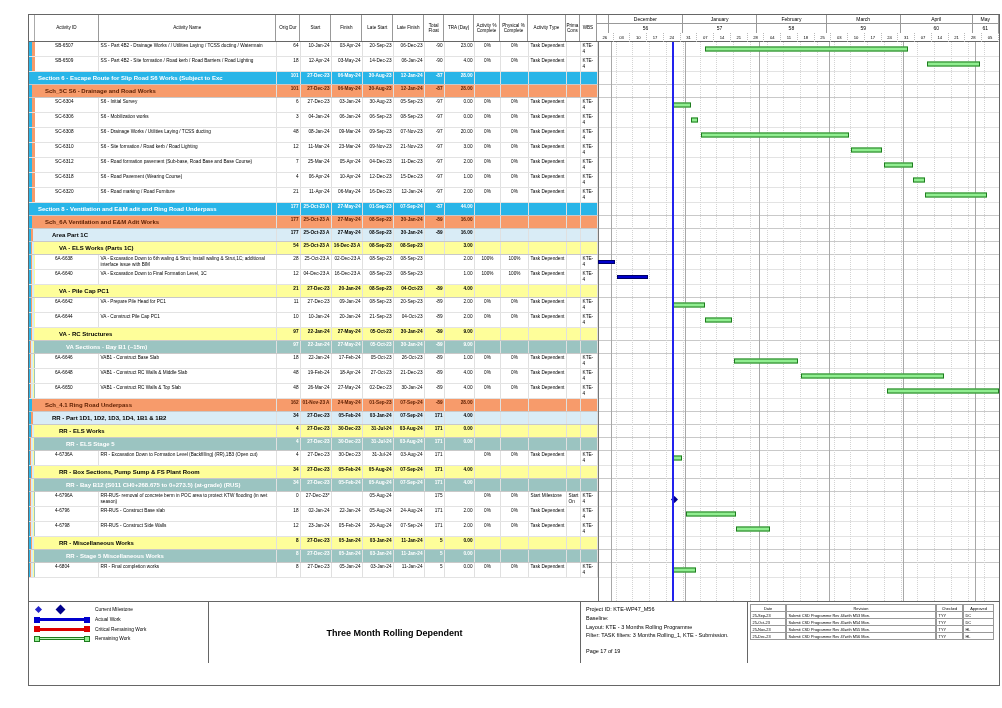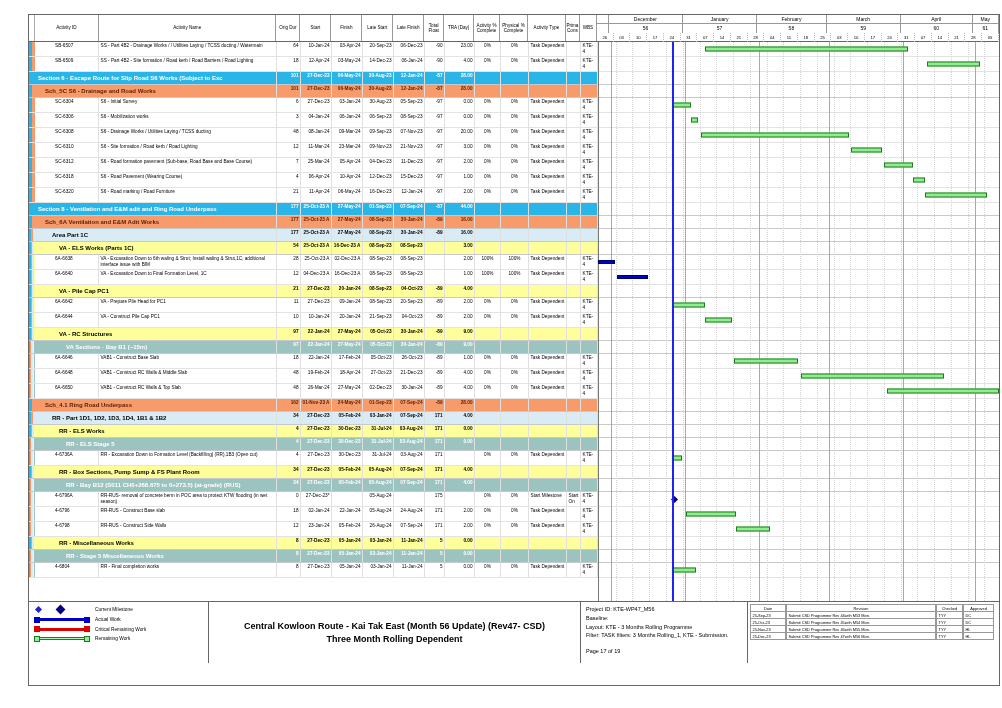--- a/index.html
+++ b/index.html
@@ -1179,21 +1179,20 @@
           <div class="litem">
             <span class="lic remaining">
               <i class="cap"></i>
               <i class="mid"></i>
               <i class="cap"></i>
             </span>
             <span class="llab">Remaining Work</span>
           </div>
         </div>
       <div class="titlebox">
-        <div class="t1">Central Kowloon Route - Kai Tak East (Month 56 Update) (Rev47- CSD)</div>
         <div class="t1">Three Month Rolling Dependent</div>
       </div>
       <div class="infobox">
         <div class="info-left">
           <div>Project ID: KTE-WP47_M56</div>
           <div>Baseline:</div>
           <div>Layout: KTE - 3 Months Rolling Programme</div>
           <div>Filter: TASK filters: 3 Months Rolling_1, KTE - Submission.</div>
           <div class="ipage">Page 17 of 19</div>
         </div>

